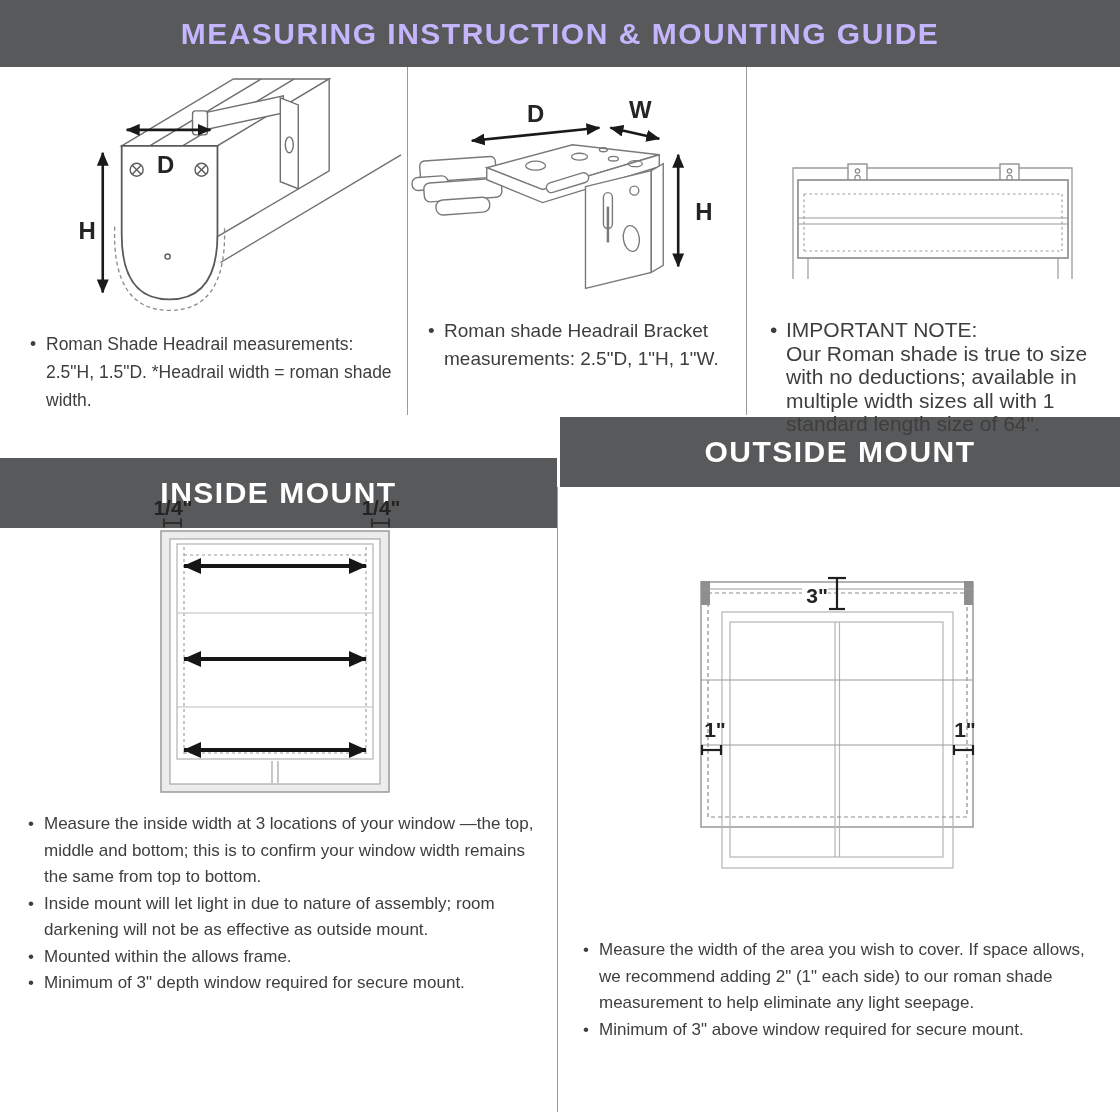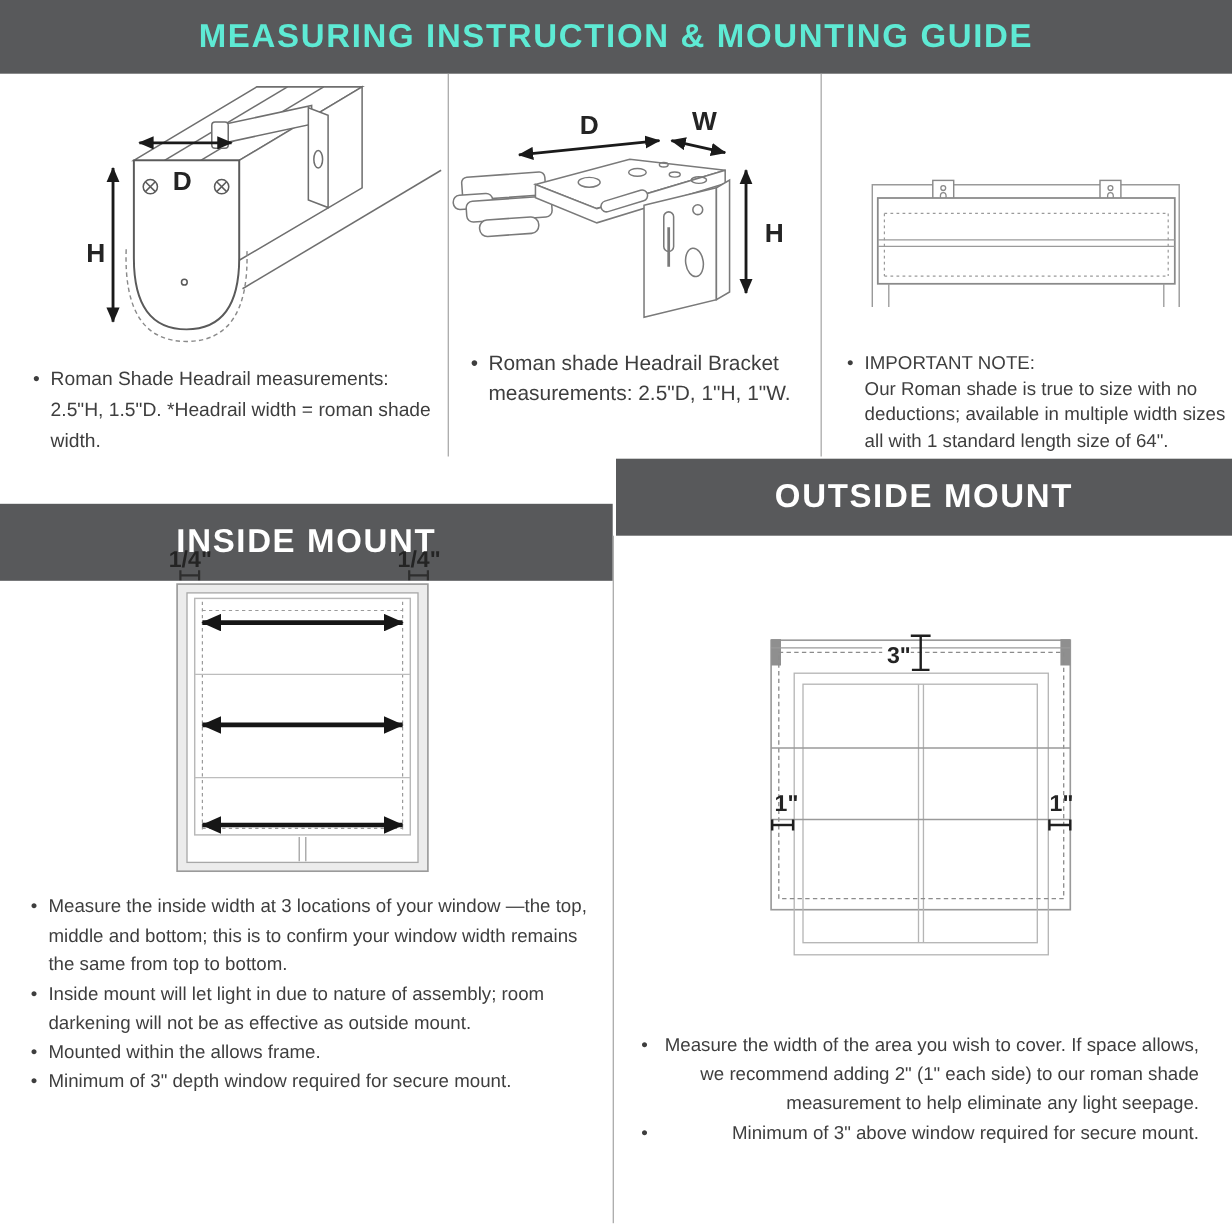--- a/index.html
+++ b/index.html
@@ -10,51 +10,51 @@
     font-family: "Liberation Sans", sans-serif;
     color: #3e3e3e;
     overflow: hidden;
   }
   .top-bar {
     height: 67px;
     background: #58595b;
     display: flex; align-items: center; justify-content: center;
   }
   .top-bar h1 {
-    color: #5eead4; font-size: 30px; font-weight: bold; letter-spacing: 1.5px;
+    color: #c4b5fd; font-size: 30px; font-weight: bold; letter-spacing: 1.5px;
   }
   .top-panels { display: flex; height: 348px; }
   .panel { height: 100%; }
   .panel svg { display: block; width: 100%; height: auto; }
   .panel-1 { width: 408px; border-right: 1px solid #9b9b9b; }
   .panel-2 { width: 339px; border-right: 1px solid #9b9b9b; }
   .panel-3 { width: 373px; }
   .bullets { list-style: none; }
   .bullets li { position: relative; padding-left: 16px; }
   .bullets li::before { content: "\2022"; position: absolute; left: 0; top: 0; }
   .panel-1 .bullets { margin: 16px 12px 0 30px; font-size: 17.5px; line-height: 28px; }
   .panel-2 .bullets { margin: 3px 8px 0 20px; font-size: 19px; line-height: 28px; }
-  .note { position: relative; margin: 3px 6px 0 23px; padding-left: 16px; font-size: 17px; line-height: 23.5px; }
+  .note { position: relative; margin: 3px 6px 0 23px; padding-left: 16px; font-size: 21px; line-height: 23.5px; }
   .note::before { content: "\2022"; position: absolute; left: 0; top: 0; }
   .mount-bars { display: flex; height: 72px; padding-top: 2px; background: #fff; }
   .mount-bar {
     background: #58595b; color: #fff; height: 70px;
     display: flex; align-items: center; justify-content: center;
     font-size: 30px; font-weight: bold; letter-spacing: 1.5px;
   }
   .mount-bar.left { width: 557px; margin-top: 41px; }
   .mount-bar.right { flex: 1; margin-left: 3px; }
   .bottom { display: flex; height: 633px; }
   .bottom-left { width: 557px; }
   .v-divider { width: 1px; background: #9b9b9b; margin-bottom: 8px; }
   .bottom-right { flex: 1; }
   .bottom-left svg, .bottom-right svg { display: block; }
   .bottom-left .bullets { margin: 6px 6px 12px 28px; font-size: 17px; line-height: 26.5px; }
   .bottom-right svg { margin-top: 58px; }
-  .bottom-right .bullets { margin: 57px 30px 0 25px; font-size: 17px; line-height: 26.5px; text-align: right; }
+  .bottom-right .bullets { margin: 57px 30px 0 25px; font-size: 17px; line-height: 26.5px; }
   .dim { font-family: "Liberation Sans", sans-serif; font-weight: bold; fill: #242424; }
 </style>
 </head>
 <body>
 
 <header class="top-bar">
   <h1>MEASURING INSTRUCTION &amp; MOUNTING GUIDE</h1>
 </header>
 
 <section class="top-panels">

